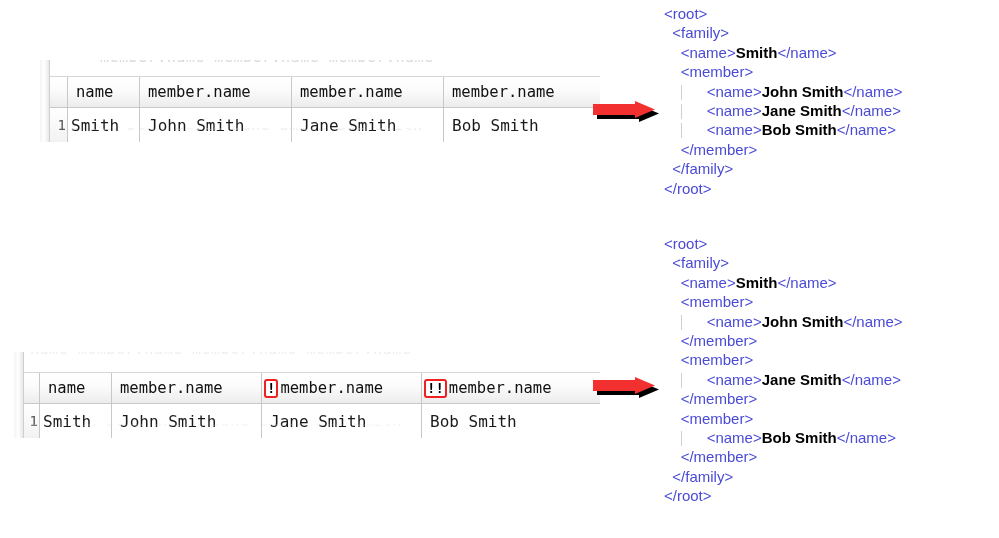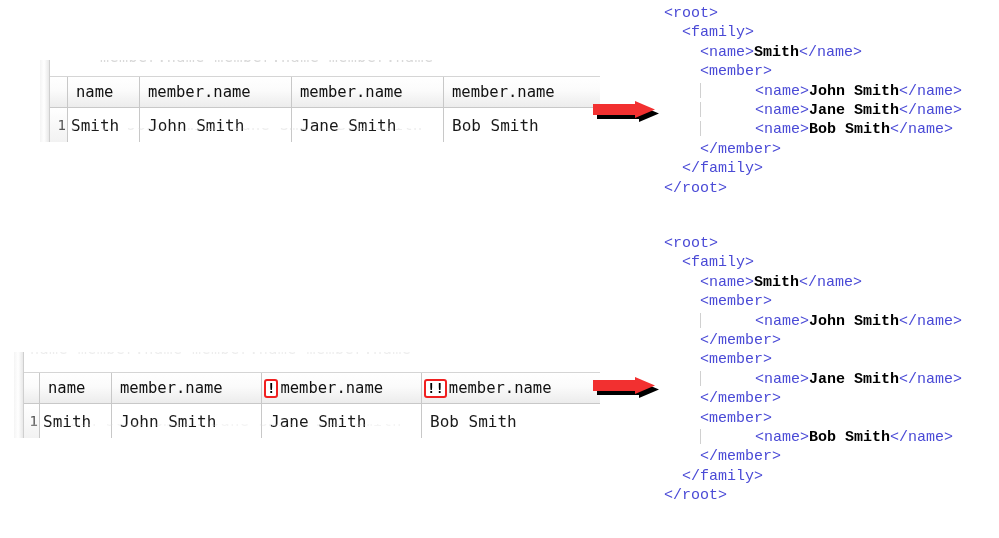--- a/index.html
+++ b/index.html
@@ -139,21 +139,21 @@
   .arrow {
     position: absolute;
     width: 72px;
     height: 32px;
   }
   .arrow svg { display: block; }
 
   
   .xml-block {
     position: absolute;
-    font-family: Liberation Mono, monospace;
+    font-family: Liberation Sans, sans-serif;
     font-size: 15px;
     line-height: 19.4px;
     white-space: pre;
   }
   .xml-line { height: 19.4px; }
   .tag  { color: #4a4ad6; }
   .txt  { color: #000000; font-weight: bold; }
   .guide {
     display: inline-block;
     width: 0;

